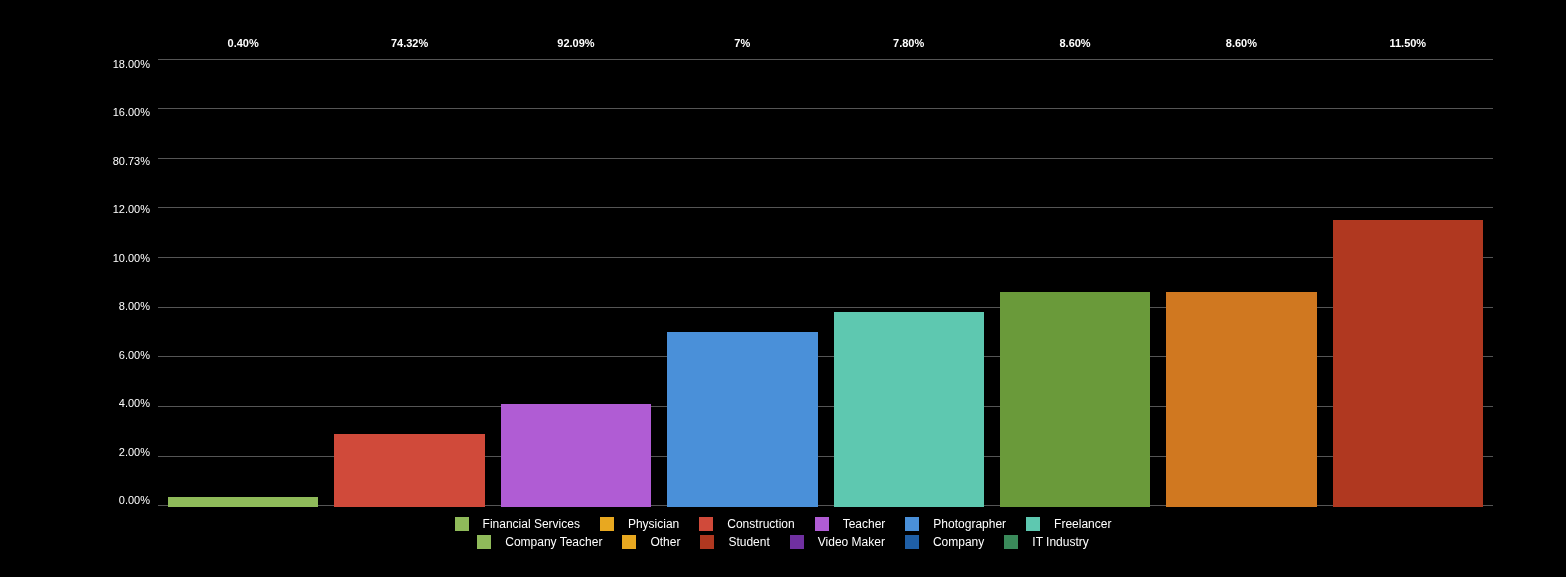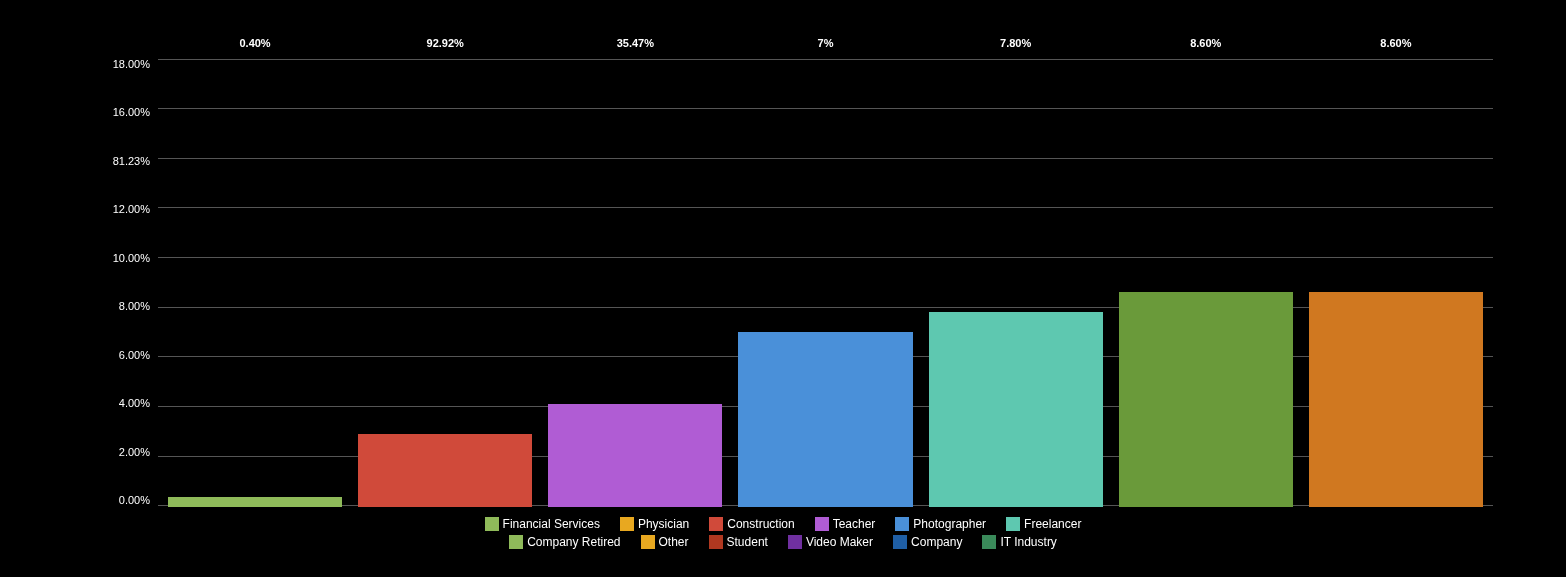--- a/index.html
+++ b/index.html
@@ -124,21 +124,21 @@
       display: flex;
       flex-wrap: wrap;
       justify-content: center;
       gap: 4px 20px;
       margin-top: 10px;
       padding: 0 40px;
     }
     .legend-item {
       display: flex;
       align-items: center;
-      gap: 4px;
+      gap: 14px;
       font-size: 12px;
       color: #fff;
     }
     .legend-color {
       width: 14px;
       height: 14px;
       flex-shrink: 0;
     }
   </style>
 </head>
@@ -153,21 +153,21 @@
   <div class="chart-body">
 
     <div class="y-axis-label"></div>
 
     <div class="chart-inner">
       <div class="plot-area">
 
         <div class="y-axis" id="y-axis-ticks">
             <div class="y-tick">18.00%</div>
             <div class="y-tick">16.00%</div>
-            <div class="y-tick">81.23%</div>
+            <div class="y-tick">80.73%</div>
             <div class="y-tick">12.00%</div>
             <div class="y-tick">10.00%</div>
             <div class="y-tick">8.00%</div>
             <div class="y-tick">6.00%</div>
             <div class="y-tick">4.00%</div>
             <div class="y-tick">2.00%</div>
             <div class="y-tick">0.00%</div>
           </div>
 
         <div class="bars-and-grid" id="bars-and-grid">
@@ -182,42 +182,46 @@
               <div class="grid-line"></div>
               <div class="grid-line"></div>
               <div class="grid-line"></div>
             </div>
           <div class="bars-row" id="bars-row">
               <div class="bar-wrapper">
                 <div class="bar-label">0.40%</div>
                 <div class="bar" style="height: 2.22222%; background: rgb(143, 186, 90);"></div>
               </div>
               <div class="bar-wrapper">
-                <div class="bar-label">92.92%</div>
+                <div class="bar-label">74.32%</div>
                 <div class="bar" style="height: 16.1111%; background: rgb(208, 74, 58);"></div>
               </div>
               <div class="bar-wrapper">
-                <div class="bar-label">35.47%</div>
+                <div class="bar-label">92.09%</div>
                 <div class="bar" style="height: 22.7778%; background: rgb(176, 92, 212);"></div>
               </div>
               <div class="bar-wrapper">
                 <div class="bar-label">7%</div>
                 <div class="bar" style="height: 38.8889%; background: rgb(74, 144, 217);"></div>
               </div>
               <div class="bar-wrapper">
                 <div class="bar-label">7.80%</div>
                 <div class="bar" style="height: 43.3333%; background: rgb(94, 200, 176);"></div>
               </div>
               <div class="bar-wrapper">
                 <div class="bar-label">8.60%</div>
                 <div class="bar" style="height: 47.7778%; background: rgb(106, 154, 58);"></div>
               </div>
               <div class="bar-wrapper">
                 <div class="bar-label">8.60%</div>
                 <div class="bar" style="height: 47.7778%; background: rgb(208, 120, 32);"></div>
+              </div>
+              <div class="bar-wrapper">
+                <div class="bar-label">11.50%</div>
+                <div class="bar" style="height: 63.8889%; background: rgb(176, 56, 32);"></div>
               </div>
             </div>
         </div>
       </div>
     </div>
   </div>
 
   <div class="legend" id="legend">
       <div style="display: flex; gap: 20px; justify-content: center; width: 100%;">
         <div class="legend-item">
@@ -241,21 +245,21 @@
           <span>Photographer</span>
         </div>
         <div class="legend-item">
           <div class="legend-color" style="background: rgb(94, 200, 176);"></div>
           <span>Freelancer</span>
         </div>
       </div>
       <div style="display: flex; gap: 20px; justify-content: center; width: 100%;">
         <div class="legend-item">
           <div class="legend-color" style="background: rgb(143, 186, 90);"></div>
-          <span>Company Retired</span>
+          <span>Company Teacher</span>
         </div>
         <div class="legend-item">
           <div class="legend-color" style="background: rgb(232, 168, 32);"></div>
           <span>Other</span>
         </div>
         <div class="legend-item">
           <div class="legend-color" style="background: rgb(176, 56, 32);"></div>
           <span>Student</span>
         </div>
         <div class="legend-item">

